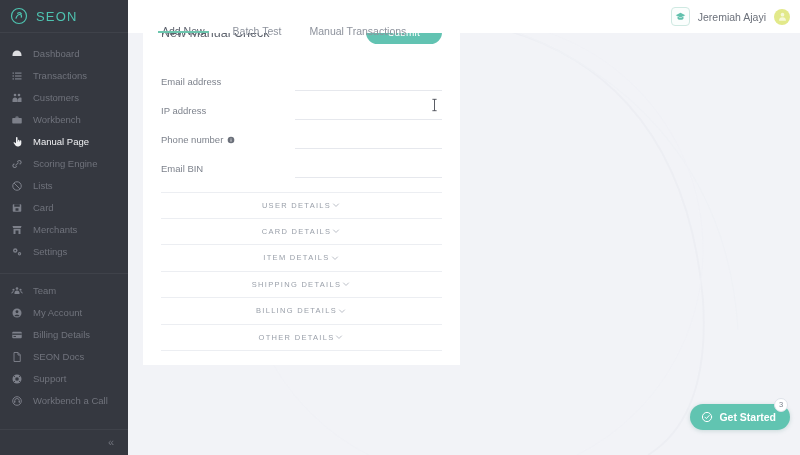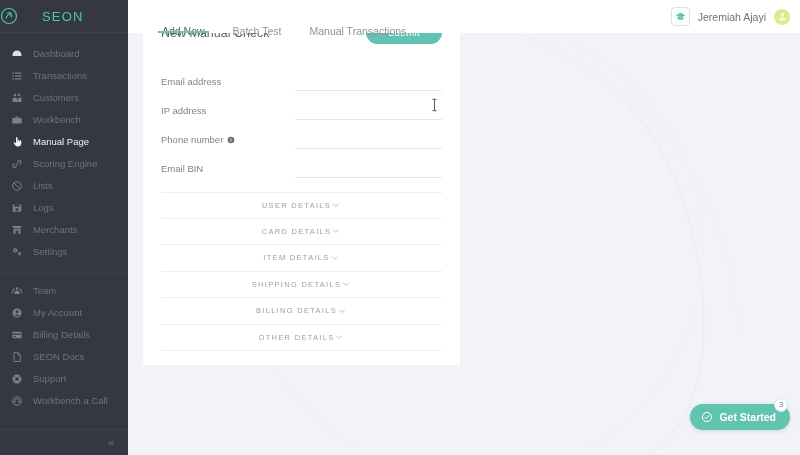--- a/index.html
+++ b/index.html
@@ -16,21 +16,22 @@
     width: 128px; height: 455px;
     background: #353840;
     position: relative;
     flex: 0 0 128px;
     display: flex; flex-direction: column;
     z-index: 5;
   }
   .brand {
     height: 33px;
     display: flex; align-items: center;
-    gap: 24px;
+    padding-left: 10px;
+    gap: 8px;
     border-bottom: 1px solid #3f424a;
   }
   .brand-logo { width: 18px; height: 18px; flex: 0 0 18px; }
   .brand-name {
     color: #4ec3b0;
     font-size: 13px;
     letter-spacing: 1.2px;
     font-weight: 400;
   }
   .nav { padding-top: 10px; }
@@ -347,21 +348,21 @@
         </div>
 
         <div class="nav-item">
           <span class="ico">
             <svg viewBox="0 0 24 24" fill="currentColor">
                 <rect x="3.5" y="4.5" width="17" height="15" rx="1.6"></rect>
                 <rect x="6.5" y="4.5" width="11" height="5" fill="#353840"></rect>
                 <rect x="9" y="12.5" width="6" height="5" fill="#353840"></rect>
               </svg>
           </span>
-          <span class="nav-label">Logs</span>
+          <span class="nav-label">Card</span>
         </div>
 
         <div class="nav-item">
           <span class="ico">
             <svg viewBox="0 0 24 24" fill="currentColor">
                 <path d="M3 4h18l-1.2 4.2H4.2z"></path>
                 <path d="M5 9.5h14V20H5z"></path>
                 <rect x="9" y="13" width="6" height="7" fill="#353840"></rect>
               </svg>
           </span>

